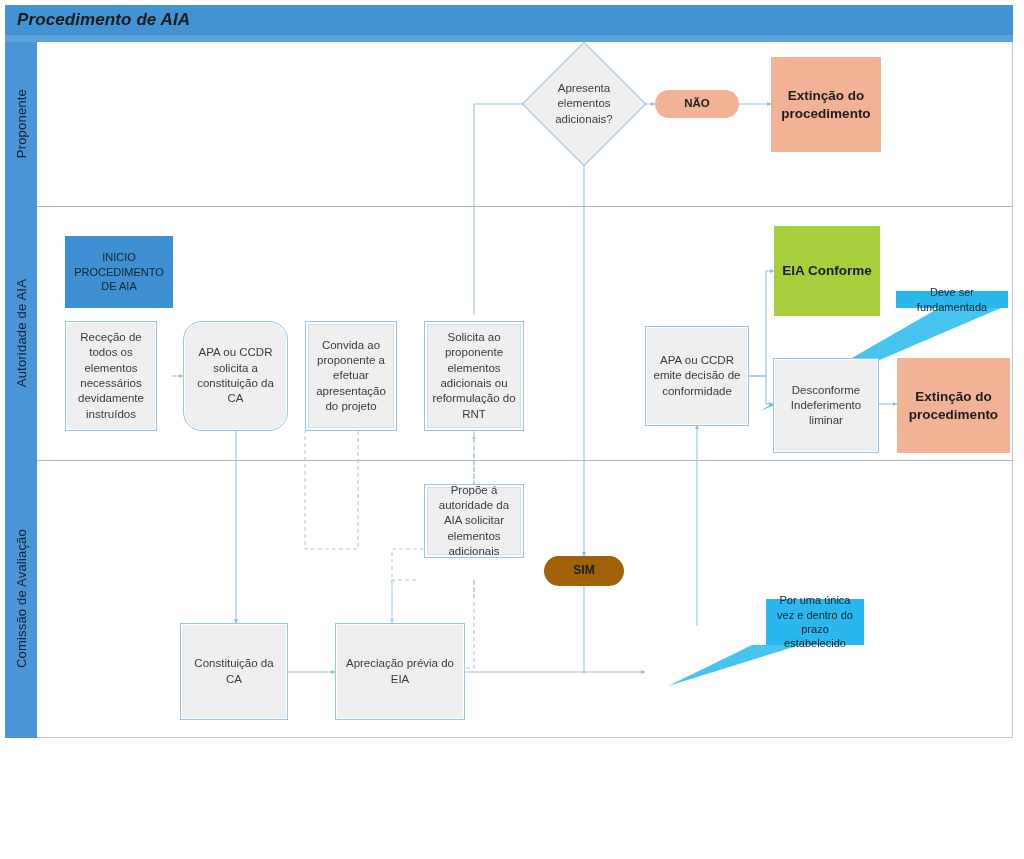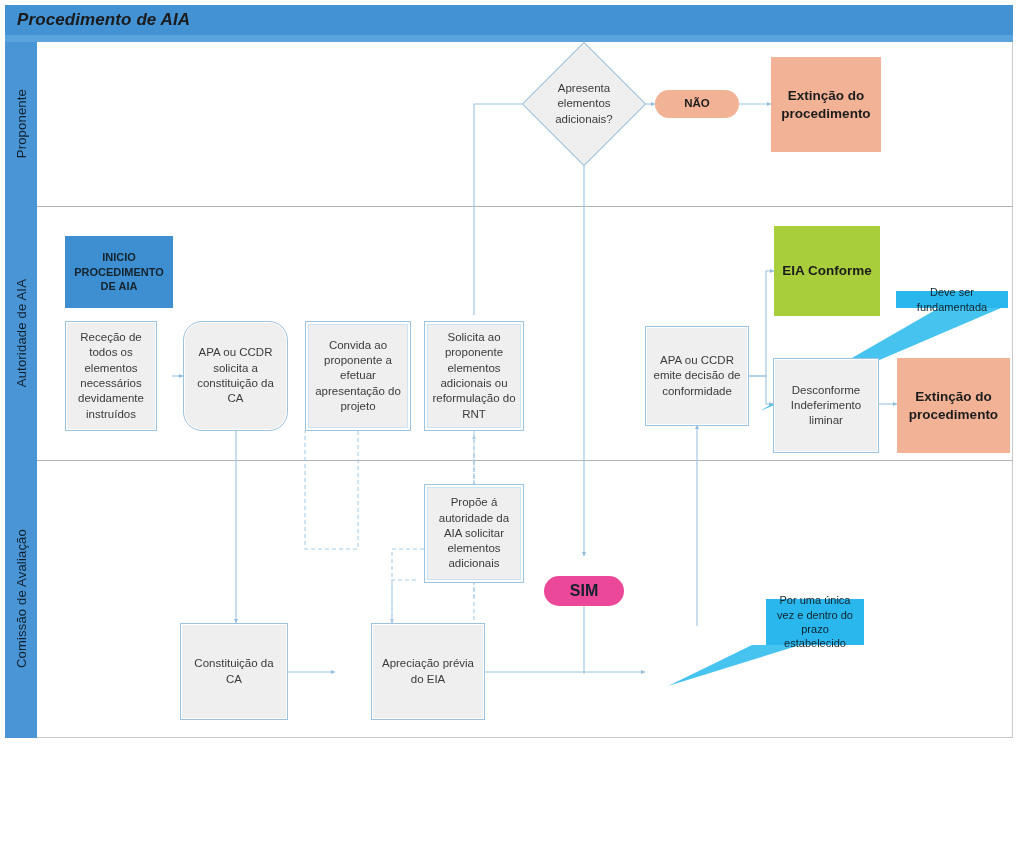--- a/index.html
+++ b/index.html
@@ -58,33 +58,33 @@
   .proc{
     background:#efefef;border:1px solid #9cc3e0;
     box-shadow:0 0 0 1px #ffffff inset;
   }
   .proc-inner{
     background:#efefef;border:1px solid #9cc3e0;
     box-shadow:inset 0 0 0 2px #ffffff, inset 0 0 0 3px #cfe2f2;
   }
   .accent-blue{
     background:#3d8fd1;border:none;color:#15232d;
-    font-weight:bold;font-size:11px;
+    font-weight:normal;font-size:11px;
   }
   .accent-green{
     background:#a9ce3c;border:none;color:#1d1d1d;
     font-weight:bold;font-size:13.5px;
   }
   .accent-salmon{
     background:#f2b296;border:none;color:#1d1d1d;
     font-weight:bold;font-size:13.5px;line-height:1.3;
   }
   .pill{
-    border-radius:999px;background:#ec4899;color:#11212c;
-    font-weight:bold;font-size:16px;border:none;margin-top:20px;
+    border-radius:999px;background:#a16207;color:#11212c;
+    font-weight:bold;font-size:12px;border:none;
   }
   .pill-salmon{
     border-radius:999px;background:#f2b296;color:#1d1d1d;
     font-weight:bold;font-size:11.5px;border:none;
   }
   .callout{
     background:#29b7ed;color:#10232c;font-size:11px;line-height:1.3;
     border:none;
   }
 
@@ -214,21 +214,21 @@
   </div>
 
   <div class="node proc" style="left:65px;top:321px;width:92px;height:110px;">
     <span>Receção de todos os elementos necessários devidamente instruídos</span>
   </div>
 
   <div class="node proc" style="left:183px;top:321px;width:105px;height:110px;border-radius:19px;">
     <span>APA ou CCDR solicita a constituição da CA</span>
   </div>
 
-  <div class="node proc-inner" style="left:305px;top:321px;width:106px;height:110px;">
+  <div class="node proc-inner" style="left:305px;top:321px;width:92px;height:110px;">
     <span>Convida ao proponente a efetuar apresentação do projeto</span>
   </div>
 
   <div class="node proc-inner" style="left:424px;top:321px;width:100px;height:110px;">
     <span>Solicita ao proponente elementos adicionais ou reformulação do RNT</span>
   </div>
 
   <div class="node proc" style="left:645px;top:326px;width:104px;height:100px;">
     <span>APA ou  CCDR emite decisão de conformidade</span>
   </div>
@@ -242,33 +242,33 @@
   </div>
 
   <div class="node accent-salmon" style="left:897px;top:358px;width:113px;height:95px;">
     <span>Extinção do procedimento</span>
   </div>
 
   <div class="node callout" style="left:896px;top:291px;width:112px;height:17px;justify-content:center;">
     <span>Deve ser fundamentada</span>
   </div>
 
-  <div class="node proc-inner" style="left:424px;top:484px;width:100px;height:99px;">
+  <div class="node proc-inner" style="left:424px;top:484px;width:100px;height:74px;">
     <span>Propõe á autoridade da AIA solicitar elementos adicionais</span>
   </div>
 
   <div class="node pill" style="left:544px;top:556px;width:80px;height:30px;">
     <span>SIM</span>
   </div>
 
   <div class="node proc" style="left:180px;top:623px;width:108px;height:97px;">
     <span>Constituição da CA</span>
   </div>
 
-  <div class="node proc" style="left:335px;top:623px;width:114px;height:97px;margin-left:36px;">
+  <div class="node proc" style="left:335px;top:623px;width:130px;height:97px;">
     <span>Apreciação prévia do EIA</span>
   </div>
 
 
   <div class="node callout" style="left:750px;top:599px;width:98px;height:46px;margin-left:16px;">
     <span>Por uma única vez e dentro do prazo estabelecido</span>
   </div>
 
 
 </div>

